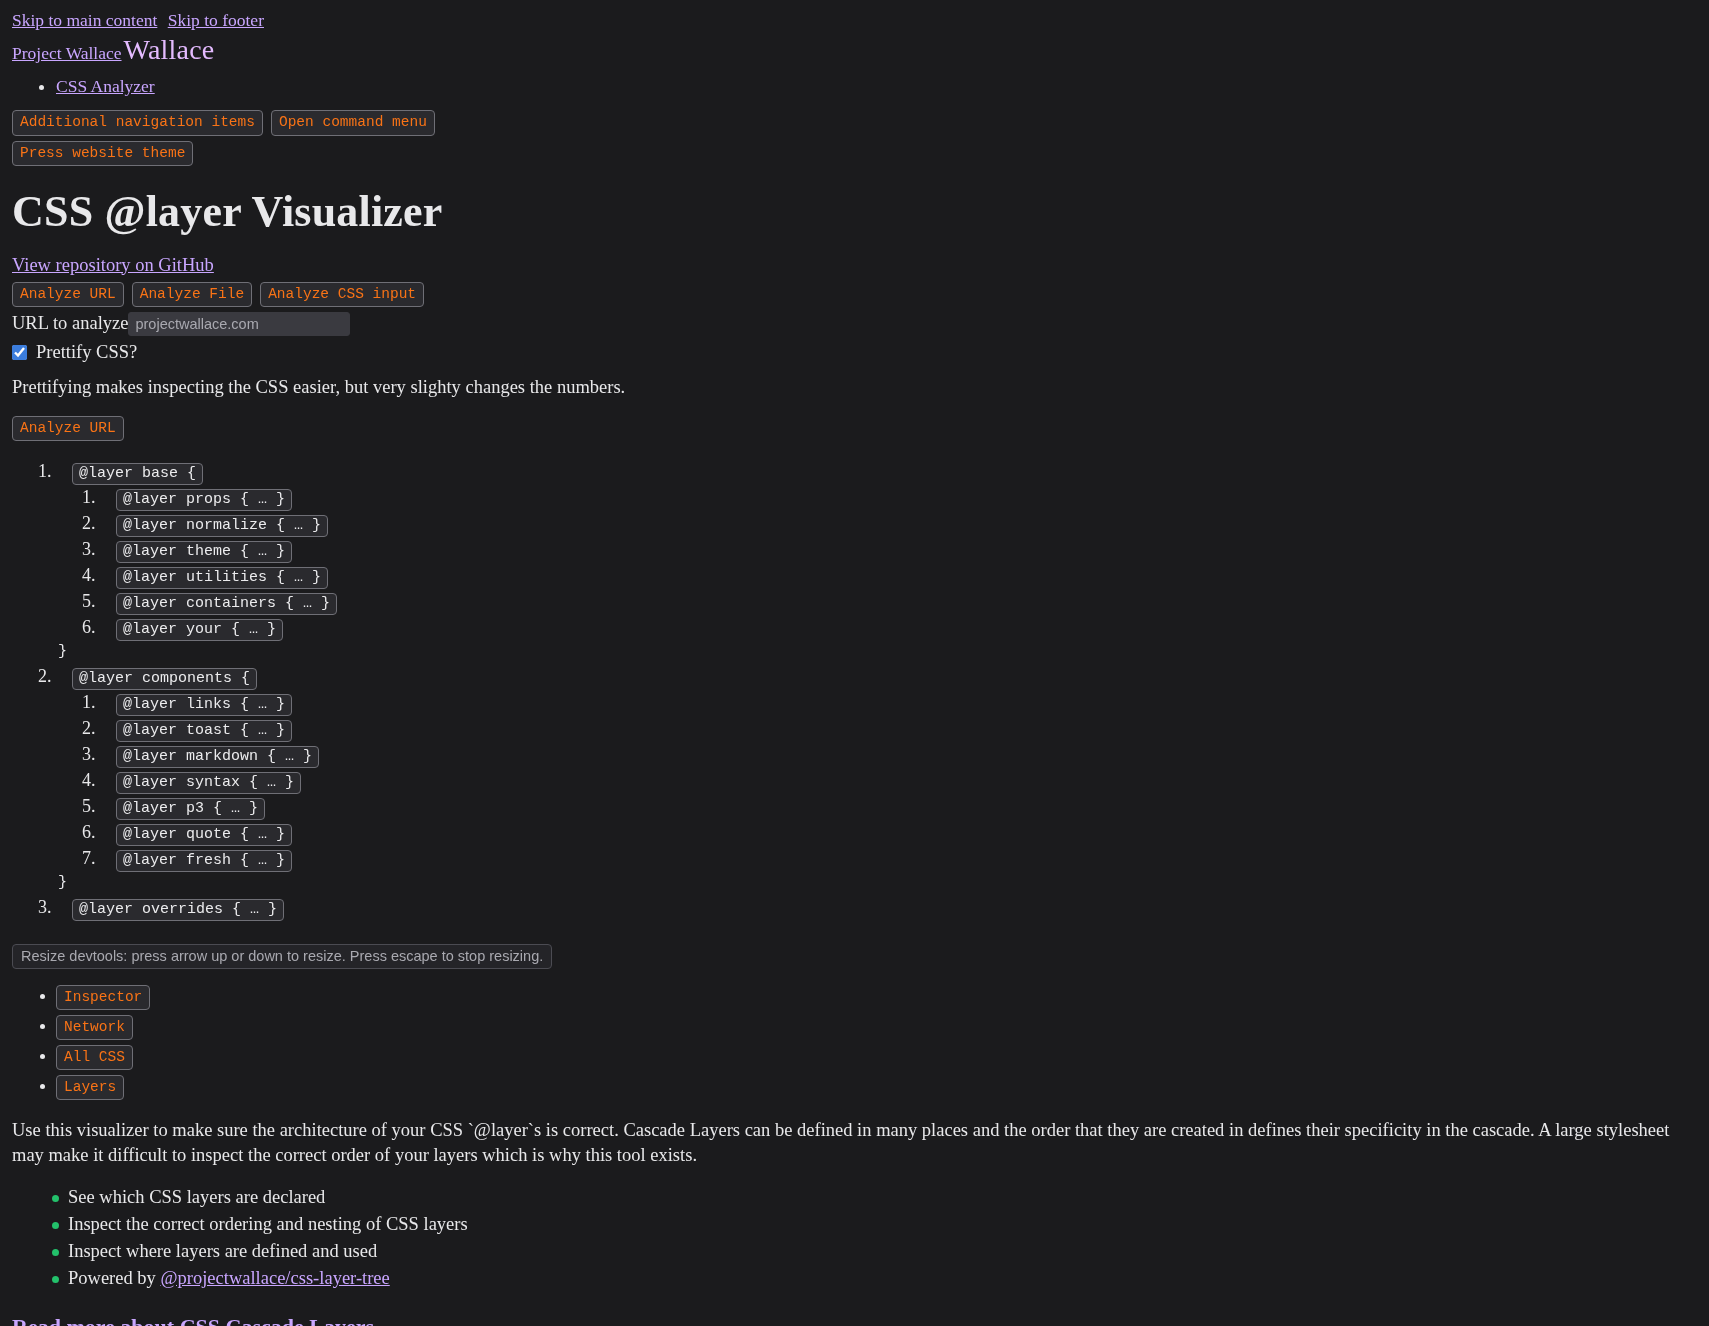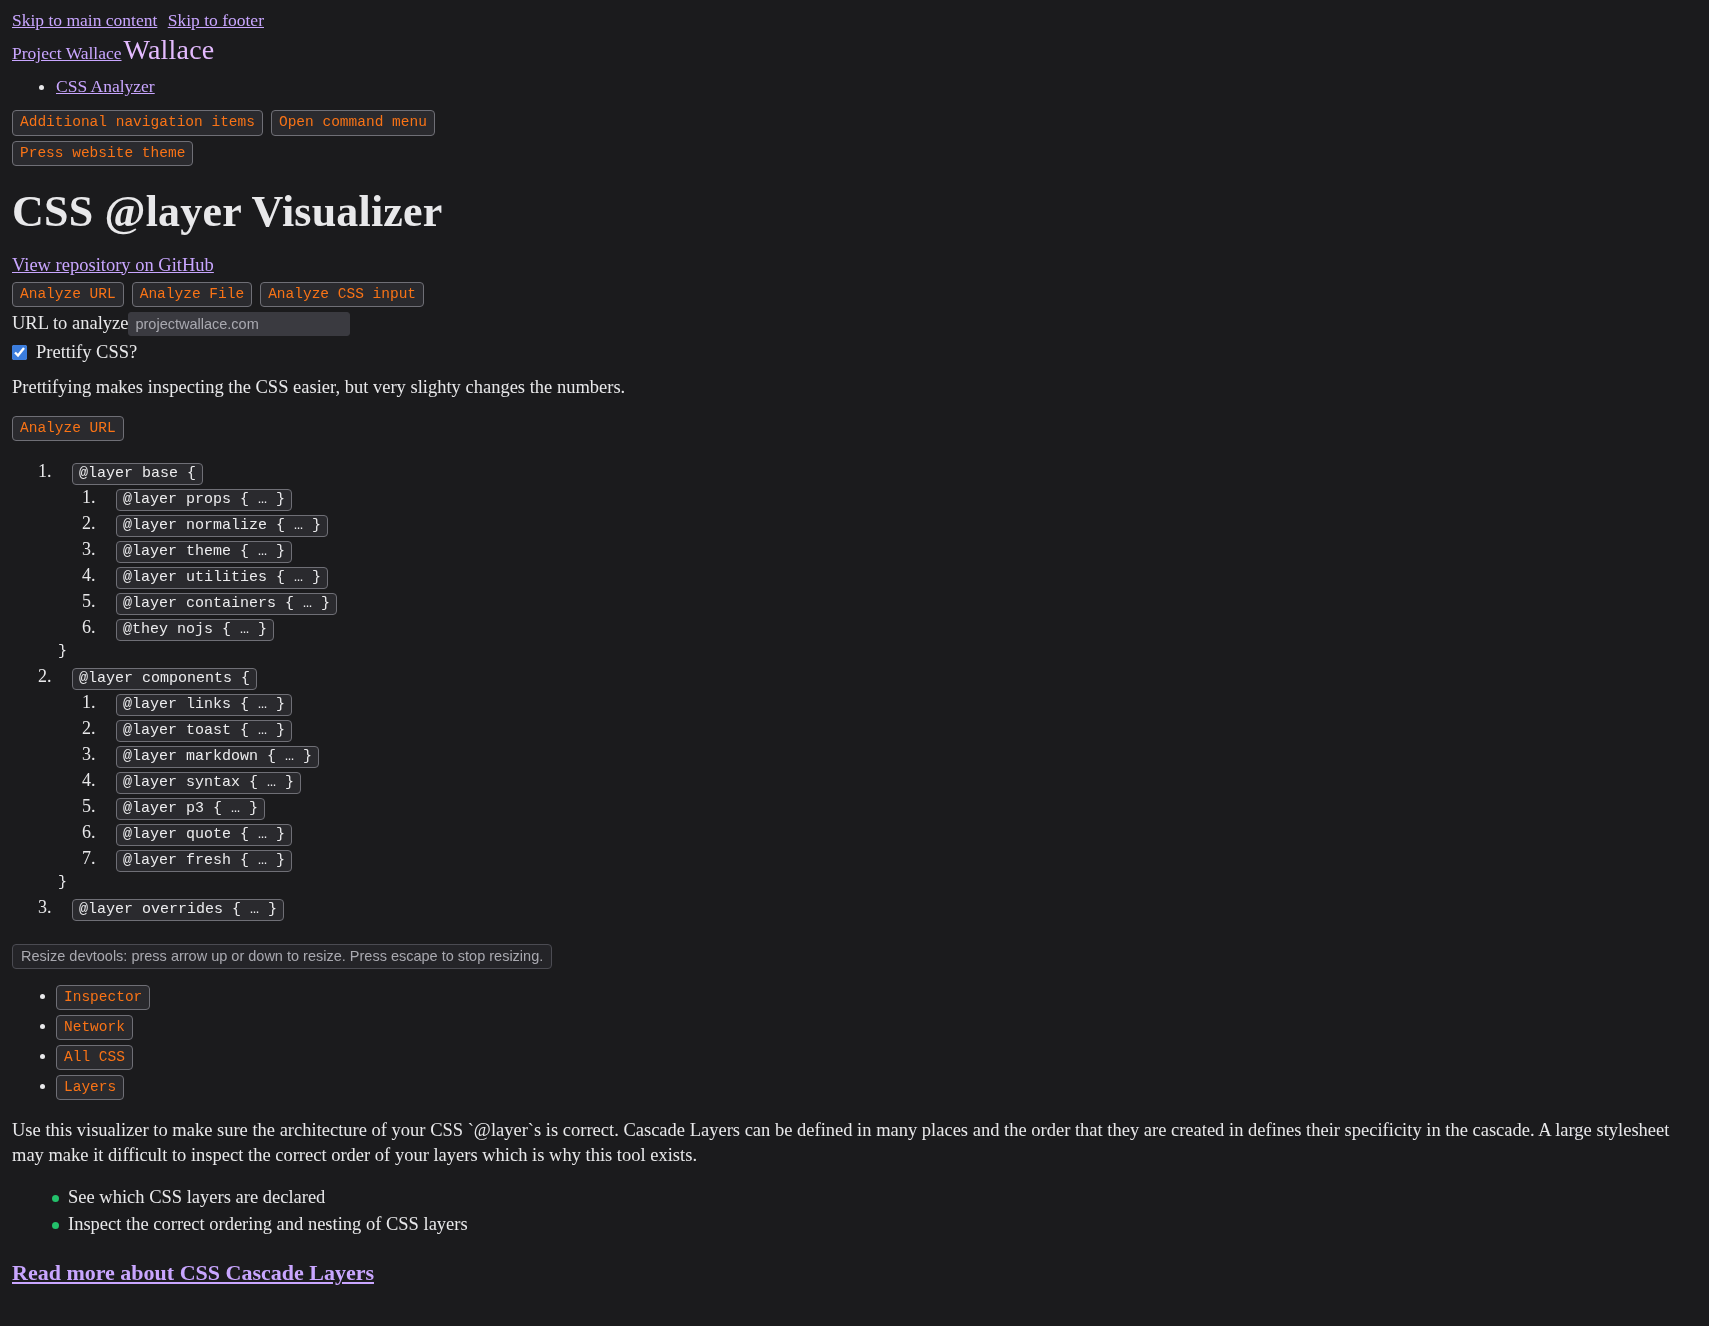--- a/index.html
+++ b/index.html
@@ -274,21 +274,21 @@
 
 <ol class="layers">
   <li>
     <span class="code-chip">@layer base {</span>
     <ol>
       <li><span class="code-chip">@layer props { … }</span></li>
       <li><span class="code-chip">@layer normalize { … }</span></li>
       <li><span class="code-chip">@layer theme { … }</span></li>
       <li><span class="code-chip">@layer utilities { … }</span></li>
       <li><span class="code-chip">@layer containers { … }</span></li>
-      <li><span class="code-chip">@they nojs { … }</span></li>
+      <li><span class="code-chip">@layer your { … }</span></li>
     </ol>
     <span class="brace">}</span>
   </li>
   <li>
     <span class="code-chip">@layer components {</span>
     <ol>
       <li><span class="code-chip">@layer links { … }</span></li>
       <li><span class="code-chip">@layer toast { … }</span></li>
       <li><span class="code-chip">@layer markdown { … }</span></li>
       <li><span class="code-chip">@layer syntax { … }</span></li>
@@ -310,20 +310,22 @@
   <li><button class="btn">Network</button></li>
   <li><button class="btn">All CSS</button></li>
   <li><button class="btn">Layers</button></li>
 </ul>
 
 <p class="desc">Use this visualizer to make sure the architecture of your CSS `@layer`s is correct. Cascade Layers can be defined in many places and the order that they are created in defines their specificity in the cascade. A large stylesheet may make it difficult to inspect the correct order of your layers which is why this tool exists.</p>
 
 <ul class="features">
   <li><span>See which CSS layers are declared</span></li>
   <li><span>Inspect the correct ordering and nesting of CSS layers</span></li>
+  <li><span>Inspect where layers are defined and used</span></li>
+  <li><span>Powered by </span><a href="#">@projectwallace/css-layer-tree</a></li>
 </ul>
 
 <h2 class="readmore">
   <a href="#">Read more about CSS Cascade Layers</a>
 </h2>
 
 
 
 
 

